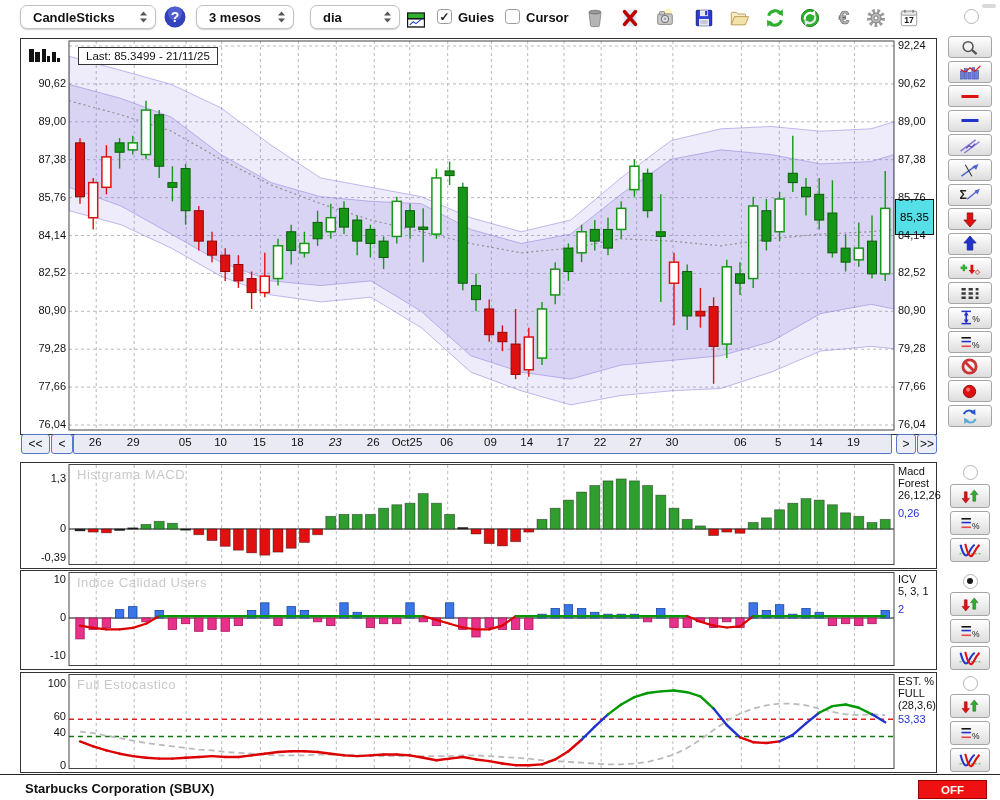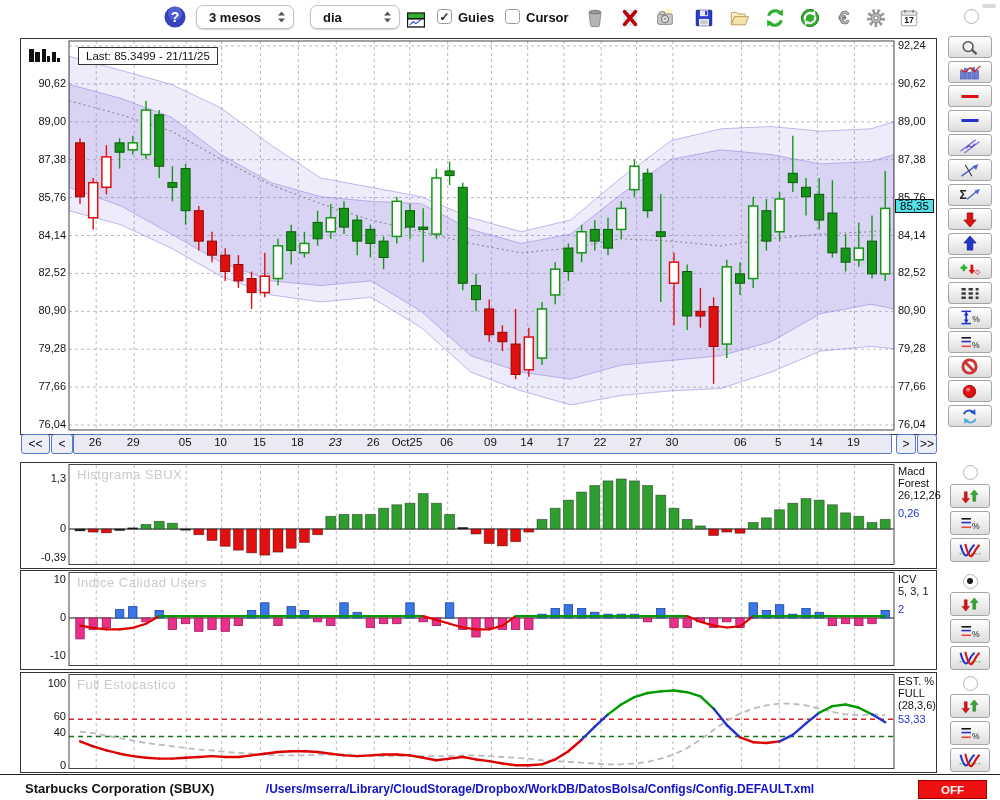--- a/index.html
+++ b/index.html
@@ -26,21 +26,21 @@
   #panel-est{top:672px;height:99px}
   .axlbl{position:absolute;font-size:11px;color:#111;white-space:nowrap}
   .axlbl.l{left:2px;width:43px;text-align:right}
   .axlbl.r{left:877px}
   .wmark{position:absolute;left:56px;top:4px;font-size:13px;color:#c9c9c9;letter-spacing:0.5px}
   .info{position:absolute;left:877px;font-size:11px;color:#111;line-height:12px;white-space:nowrap}
   .info.blue{color:#2233cc;font-weight:400}
   #last-box{position:absolute;left:57px;top:8px;border:1px solid #333;background:#fff;
             font-size:11.5px;padding:2px 7px;color:#111;white-space:nowrap}
   #price-tag{position:absolute;left:874px;background:#55e0e8;border:1px solid #111;
-             font-size:11.5px;font-weight:400;padding:0 4px;color:#000}
+             font-size:11.5px;font-weight:400;padding:11px 4px;color:#000}
   #charttype-icon{position:absolute;left:7px;top:7px}
   
   #navbar{position:absolute;left:20px;top:434px;width:915px;height:21px}
   .navbtn{position:absolute;top:0;height:18px;background:#eceef8;border:1.5px solid #5577cc;border-radius:3px;
           font-size:12px;color:#111;display:flex;align-items:center;justify-content:center;box-sizing:content-box}
   #date-strip{position:absolute;left:53px;top:0;width:817px;height:18px;background:#e9eaf4;
               border:1.5px solid #5577cc;border-radius:2px}
   .dlbl{position:absolute;top:1.5px;font-size:11.5px;color:#111;transform:translateX(-50%)}
   
   .sbtn{position:absolute;left:948px;width:44px;height:22px;background:linear-gradient(#ffffff,#dddddd);
@@ -52,20 +52,29 @@
   #symbol-label{position:absolute;left:25px;top:6px;font-size:13px;font-weight:700;color:#111}
   #config-path{position:absolute;left:200px;top:7px;width:680px;text-align:center;font-size:12px;font-weight:700;color:#1111cc}
   #off-button{position:absolute;left:918px;top:5px;width:67px;height:17px;background:#ee1111;border:1px solid #990000;
               color:#fff;font-size:11.5px;font-weight:700;display:flex;align-items:center;justify-content:center}
   #corner-dash{position:absolute;left:982px;top:4px;width:14px;height:4px;background:#d9d9d9;border-radius:2px}
 </style>
 </head>
 <body>
 
 <div id="toolbar">
+  <div class="sel" style="left:20px;width:136px">
+    <span>CandleSticks</span>
+    <span class="chev">
+      <svg width="9" height="12" viewBox="0 0 9 12">
+          <polygon points="4.5,0.5 8,4.5 1,4.5" fill="#555"></polygon>
+          <polygon points="4.5,11.5 8,7.5 1,7.5" fill="#555"></polygon>
+        </svg>
+    </span>
+  </div>
   <div class="tico" style="left:163px;top:5px">
     <svg width="24" height="24" viewBox="0 0 24 24">
         <circle cx="12" cy="12" r="10.5" fill="#3342bb"></circle>
         <circle cx="12" cy="8.5" r="7" fill="#6a77e0" opacity="0.55"></circle>
         <text x="12" y="17" font-size="14" font-weight="bold" text-anchor="middle" fill="#fff">?</text>
       </svg>
   </div>
   <div class="sel" style="left:196px;width:98px">
     <span>3 mesos</span>
     <span class="chev">
@@ -467,21 +476,21 @@
       <rect x="766.8" y="40.205" width="10" height="25.795" fill="#2f9e2f" stroke="rgba(0,0,0,0.45)" stroke-width="0.8"></rect>
       <rect x="780" y="35.584999999999994" width="10" height="30.415000000000006" fill="#2f9e2f" stroke="rgba(0,0,0,0.45)" stroke-width="0.8"></rect>
       <rect x="793.1999999999999" y="37.125" width="10" height="28.875" fill="#2f9e2f" stroke="rgba(0,0,0,0.45)" stroke-width="0.8"></rect>
       <rect x="806.4" y="41.745000000000005" width="10" height="24.254999999999995" fill="#2f9e2f" stroke="rgba(0,0,0,0.45)" stroke-width="0.8"></rect>
       <rect x="819.5999999999999" y="49.83" width="10" height="16.17" fill="#2f9e2f" stroke="rgba(0,0,0,0.45)" stroke-width="0.8"></rect>
       <rect x="832.8" y="53.295" width="10" height="12.704999999999998" fill="#2f9e2f" stroke="rgba(0,0,0,0.45)" stroke-width="0.8"></rect>
       <rect x="846" y="59.455" width="10" height="6.545000000000002" fill="#2f9e2f" stroke="rgba(0,0,0,0.45)" stroke-width="0.8"></rect>
       <rect x="859.1999999999999" y="56.375" width="10" height="9.625" fill="#2f9e2f" stroke="rgba(0,0,0,0.45)" stroke-width="0.8"></rect>
       <rect x="48" y="1.5" width="825" height="100" fill="none" stroke="#444" stroke-width="1"></rect>
     </svg>
-  <div class="wmark">Histgrama SBUX</div>
+  <div class="wmark">Histgrama MACD</div>
   <div class="info" style="top:2px">Macd</div>
   <div class="info" style="top:14px">Forest</div>
   <div class="info" style="top:26px">26,12,26</div>
   <div class="info blue" style="top:44px">0,26</div>
 <div class="axlbl l" style="top: 8.95px;">1,3</div><div class="axlbl l" style="top: 59px;">0</div><div class="axlbl l" style="top: 88.26px;">-0,39</div></div>
 
 <div class="panel" id="panel-icv">
   <svg id="icv-svg" width="913" height="96" viewBox="0 0 913 96">
       <line x1="75.225" y1="2" x2="75.225" y2="94" stroke="#b8b8c2" stroke-width="1" stroke-dasharray="3 3"></line>
       <line x1="113.175" y1="2" x2="113.175" y2="94" stroke="#b8b8c2" stroke-width="1" stroke-dasharray="3 3"></line>
@@ -906,15 +915,14 @@
         <path d="M7 2 C10 15 13 18 16 12 C18 8 20 5 22 3" stroke="#dd1111" stroke-width="2.2" fill="none"></path>
       </svg>
     </div>
   </div>
 <div class="radio" style="left:963px;top:465px" id="macd-radio"></div>
 <div class="radio on" style="left:963px;top:574px" id="icv-radio"></div>
 <div class="radio" style="left:963px;top:676px" id="est-radio"></div>
 
 <div id="statusbar">
   <div id="symbol-label">Starbucks Corporation (SBUX)</div>
-  <div id="config-path">/Users/mserra/Library/CloudStorage/Dropbox/WorkDB/DatosBolsa/Configs/Config.DEFAULT.xml</div>
   <div id="off-button">OFF</div>
 </div>
 
 </body></html>

